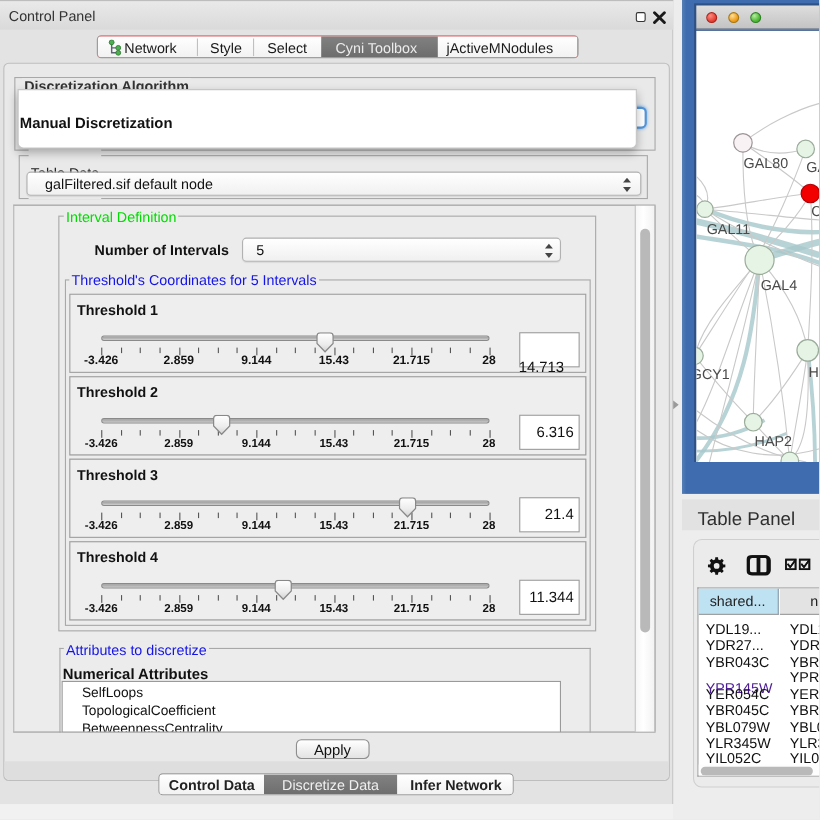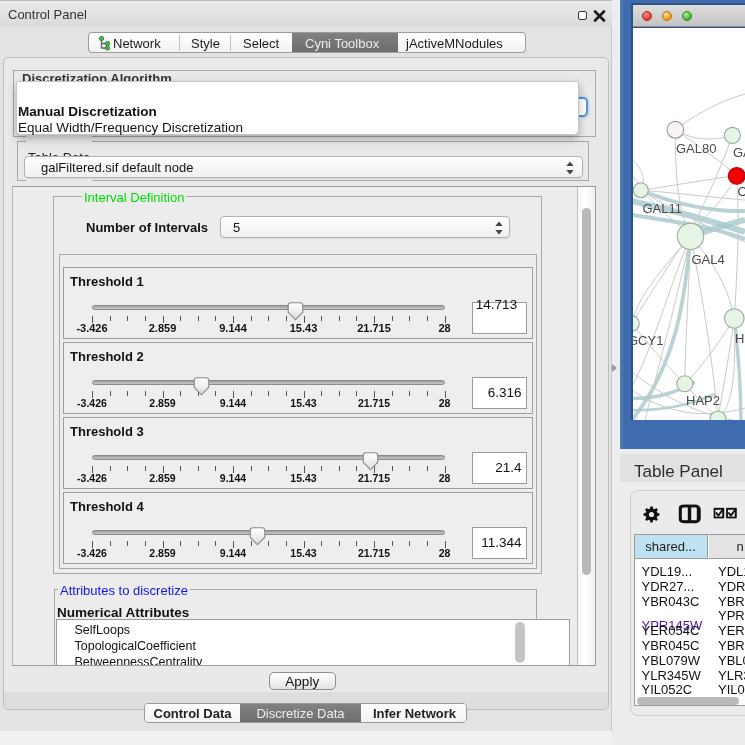--- a/index.html
+++ b/index.html
@@ -199,32 +199,33 @@
 <style>
 .combo { background:linear-gradient(#ffffff,#f0f0f0); border:1px solid #b2b2b2; border-radius:4px; box-shadow:0 1px 1px rgba(0,0,0,0.08); }
 </style>
 
 <div class="abs" style="left:12px;top:186px;width:584px;height:480px;background:#ececec;border-top:1px solid #9a9a9a;border-bottom:1px solid #9a9a9a;border-left:1px solid #b5b5b5;"></div>
 
 <div class="abs" style="left:577px;top:187px;width:19px;height:478px;background:linear-gradient(90deg,#f6f6f6,#ffffff 40%,#f2f2f2);border-left:1px solid #c2c2c2;border-right:1px solid #9a9a9a;"></div>
 <div class="abs" style="left:581.5px;top:208px;width:9.5px;height:367px;background:#b9b9b9;border-radius:5px;"></div>
 
 <div class="abs" style="left:52.5px;top:196px;width:489px;height:378px;border:1px solid #a8a8a8;"></div>
-<div class="abs" style="left:58px;top:189.5px;background:#ececec;padding:0 2px;font-size:13px;color:#00dd00;margin-left:24px;">Interval Definition</div>
+<div class="abs" style="left:58px;top:189.5px;background:#ececec;padding:0 2px;font-size:13px;color:#00dd00;">Interval Definition</div>
 
 <div class="abs" style="left:86px;top:220px;font-size:13px;font-weight:bold;color:#111;">Number of Intervals</div>
 <div class="abs combo" style="left:220px;top:216px;width:290px;height:22px;">
   <span style="position:absolute;left:12px;top:3px;font-size:13px;color:#111;">5</span>
   <svg class="abs" style="left:273px;top:4px;" width="10" height="14" viewBox="0 0 10 14">
     <path d="M5 0.5 L8.6 5 H1.4 Z" fill="#444"></path>
     <path d="M5 13.5 L8.6 9 H1.4 Z" fill="#444"></path>
   </svg>
 </div>
 
 <div class="abs" style="left:58.5px;top:253.5px;width:478px;height:315px;border:1px solid #a8a8a8;"></div>
+<div class="abs" style="left:63px;top:247px;background:#ececec;padding:0 2px;font-size:13px;color:#1414e6;">Threshold's Coordinates for 5 Intervals</div>
 
 <div id="thresholds">
 <div class="abs" style="left:63px;top:267px;width:469.5px;height:72px;background:#eeeeee;border:1px solid #9e9e9e;">
   <div style="position:absolute;left:6px;top:5.5px;font-size:13px;font-weight:bold;color:#111;">Threshold 1</div>
   <div style="position:absolute;left:28.0px;top:37px;width:352.5px;height:5px;background:linear-gradient(#9e9e9e,#c8c8c8);border:1px solid #8a8a8a;border-radius:3px;"></div>
   <div style="position:absolute;left:28.0px;top:48px;width:1px;height:7px;background:#555;"></div>
         <div style="position:absolute;left:45.6px;top:48px;width:1px;height:4.5px;background:#555;"></div>
         <div style="position:absolute;left:63.2px;top:48px;width:1px;height:4.5px;background:#555;"></div>
         <div style="position:absolute;left:80.9px;top:48px;width:1px;height:4.5px;background:#555;"></div>
         <div style="position:absolute;left:98.5px;top:48px;width:1px;height:7px;background:#555;"></div>
@@ -254,21 +255,21 @@
       <defs>
             <linearGradient id="tg1" x1="0" y1="0" x2="0" y2="1">
               <stop offset="0" stop-color="#ffffff"></stop>
               <stop offset="0.6" stop-color="#ececec"></stop>
               <stop offset="1" stop-color="#d2d2d2"></stop>
             </linearGradient>
           </defs>
       <path d="M4 0.7 H13 Q15.8 0.7 15.8 3.5 V10.2 L8.5 17.8 L1.2 10.2 V3.5 Q1.2 0.7 4 0.7 Z" fill="url(#tg1)" stroke="#898989" stroke-width="1.1"></path>
     </svg>
   <div style="position:absolute;left:407.5px;top:33.5px;width:55px;height:32px;background:#fff;border:1.5px solid #9a9a9a;"></div>
-  <div style="position:absolute;left:407.5px;top:21px;width:50px;height:32px;text-align:center;font-size:13.5px;color:#111;line-height:32px;">14.713</div>
+  <div style="position:absolute;left:407.5px;top:50px;width:50px;height:32px;text-align:left;font-size:13.5px;color:#111;line-height:32px;">14.713</div>
 </div>
 <div class="abs" style="left:63px;top:342px;width:469.5px;height:72px;background:#eeeeee;border:1px solid #9e9e9e;">
   <div style="position:absolute;left:6px;top:5.5px;font-size:13px;font-weight:bold;color:#111;">Threshold 2</div>
   <div style="position:absolute;left:28.0px;top:37px;width:352.5px;height:5px;background:linear-gradient(#9e9e9e,#c8c8c8);border:1px solid #8a8a8a;border-radius:3px;"></div>
   <div style="position:absolute;left:28.0px;top:48px;width:1px;height:7px;background:#555;"></div>
         <div style="position:absolute;left:45.6px;top:48px;width:1px;height:4.5px;background:#555;"></div>
         <div style="position:absolute;left:63.2px;top:48px;width:1px;height:4.5px;background:#555;"></div>
         <div style="position:absolute;left:80.9px;top:48px;width:1px;height:4.5px;background:#555;"></div>
         <div style="position:absolute;left:98.5px;top:48px;width:1px;height:7px;background:#555;"></div>
         <div style="position:absolute;left:116.1px;top:48px;width:1px;height:4.5px;background:#555;"></div>
@@ -520,21 +521,21 @@
       <path d="M4 0.7 H13 Q15.8 0.7 15.8 3.5 V10.2 L8.5 17.8 L1.2 10.2 V3.5 Q1.2 0.7 4 0.7 Z" fill="url(#tg4)" stroke="#898989" stroke-width="1.1"></path>
     </svg>
   <div style="position:absolute;left:407.5px;top:33.5px;width:55px;height:32px;background:#fff;border:1.5px solid #9a9a9a;"></div>
   <div style="position:absolute;left:407.5px;top:33.5px;width:50px;height:32px;text-align:right;font-size:13.5px;color:#111;line-height:32px;">11.344</div>
 </div>
 </div>
 
 <div class="abs" style="left:53.5px;top:589px;width:483px;height:77px;border:1px solid #a8a8a8;border-bottom:none;"></div>
 <div class="abs" style="left:58px;top:583px;background:#ececec;padding:0 2px;font-size:13px;color:#1414e6;">Attributes to discretize</div>
 <div class="abs" style="left:57px;top:605px;font-size:13.5px;font-weight:bold;color:#111;">Numerical Attributes</div>
-<div class="abs" style="left:55.5px;top:618.5px;width:514px;height:47.5px;background:#fff;border:1px solid #9a9a9a;overflow:hidden;">
+<div class="abs" style="left:55.5px;top:618.5px;width:454px;height:47.5px;background:#fff;border:1px solid #9a9a9a;overflow:hidden;">
   <div style="position:absolute;left:18px;top:3px;font-size:12.5px;color:#111;">SelfLoops</div>
   <div style="position:absolute;left:18px;top:19px;font-size:12.5px;color:#111;">TopologicalCoefficient</div>
   <div style="position:absolute;left:18px;top:35px;font-size:12.5px;color:#111;">BetweennessCentrality</div>
   <div style="position:absolute;left:458px;top:2px;width:10.5px;height:41px;background:#c4c4c4;border-radius:5px;"></div>
 </div>
 
 <div class="abs" style="left:269px;top:671.5px;width:66.5px;height:18px;background:linear-gradient(#ffffff,#e3e3e3);border:1px solid #8e8e8e;border-radius:5px;text-align:center;font-size:13.5px;color:#111;line-height:17px;">Apply</div>
 
 <div class="abs" style="left:4px;top:692px;width:604px;height:17px;background:#dedede;border-radius:0 0 5px 5px;"></div>
 
@@ -543,14 +544,13 @@
   <div class="abs" style="left:95px;top:0;width:121px;height:100%;background:linear-gradient(#828282,#6e6e6e);"></div>
   <div class="abs" style="left:0;top:2.5px;width:95px;text-align:center;font-size:13px;font-weight:bold;color:#222;">Control Data</div>
   <div class="abs" style="left:95px;top:2.5px;width:121px;text-align:center;font-size:13px;color:#efefef;">Discretize Data</div>
   <div class="abs" style="left:216px;top:2.5px;width:107px;text-align:center;font-size:13px;font-weight:bold;color:#222;">Infer Network</div>
 </div>
 
 <div class="abs" style="left:612px;top:364px;width:0;height:0;border-top:4px solid transparent;border-bottom:4px solid transparent;border-left:5px solid #9a9a9a;"></div>
 
 <div class="abs" style="left:16px;top:80.5px;width:563px;height:54.5px;background:#fff;border:1px solid #c6c6c6;border-radius:0 0 5px 5px;box-shadow:0 4px 9px rgba(0,0,0,0.28);z-index:50;">
   <div style="position:absolute;left:1px;top:22px;font-size:13.5px;font-weight:bold;color:#111;">Manual Discretization</div>
-  <div style="position:absolute;left:1px;top:38.5px;font-size:13.5px;color:#111;">Equal Width/Frequency Discretization</div>
 </div>
 
 </body></html>

